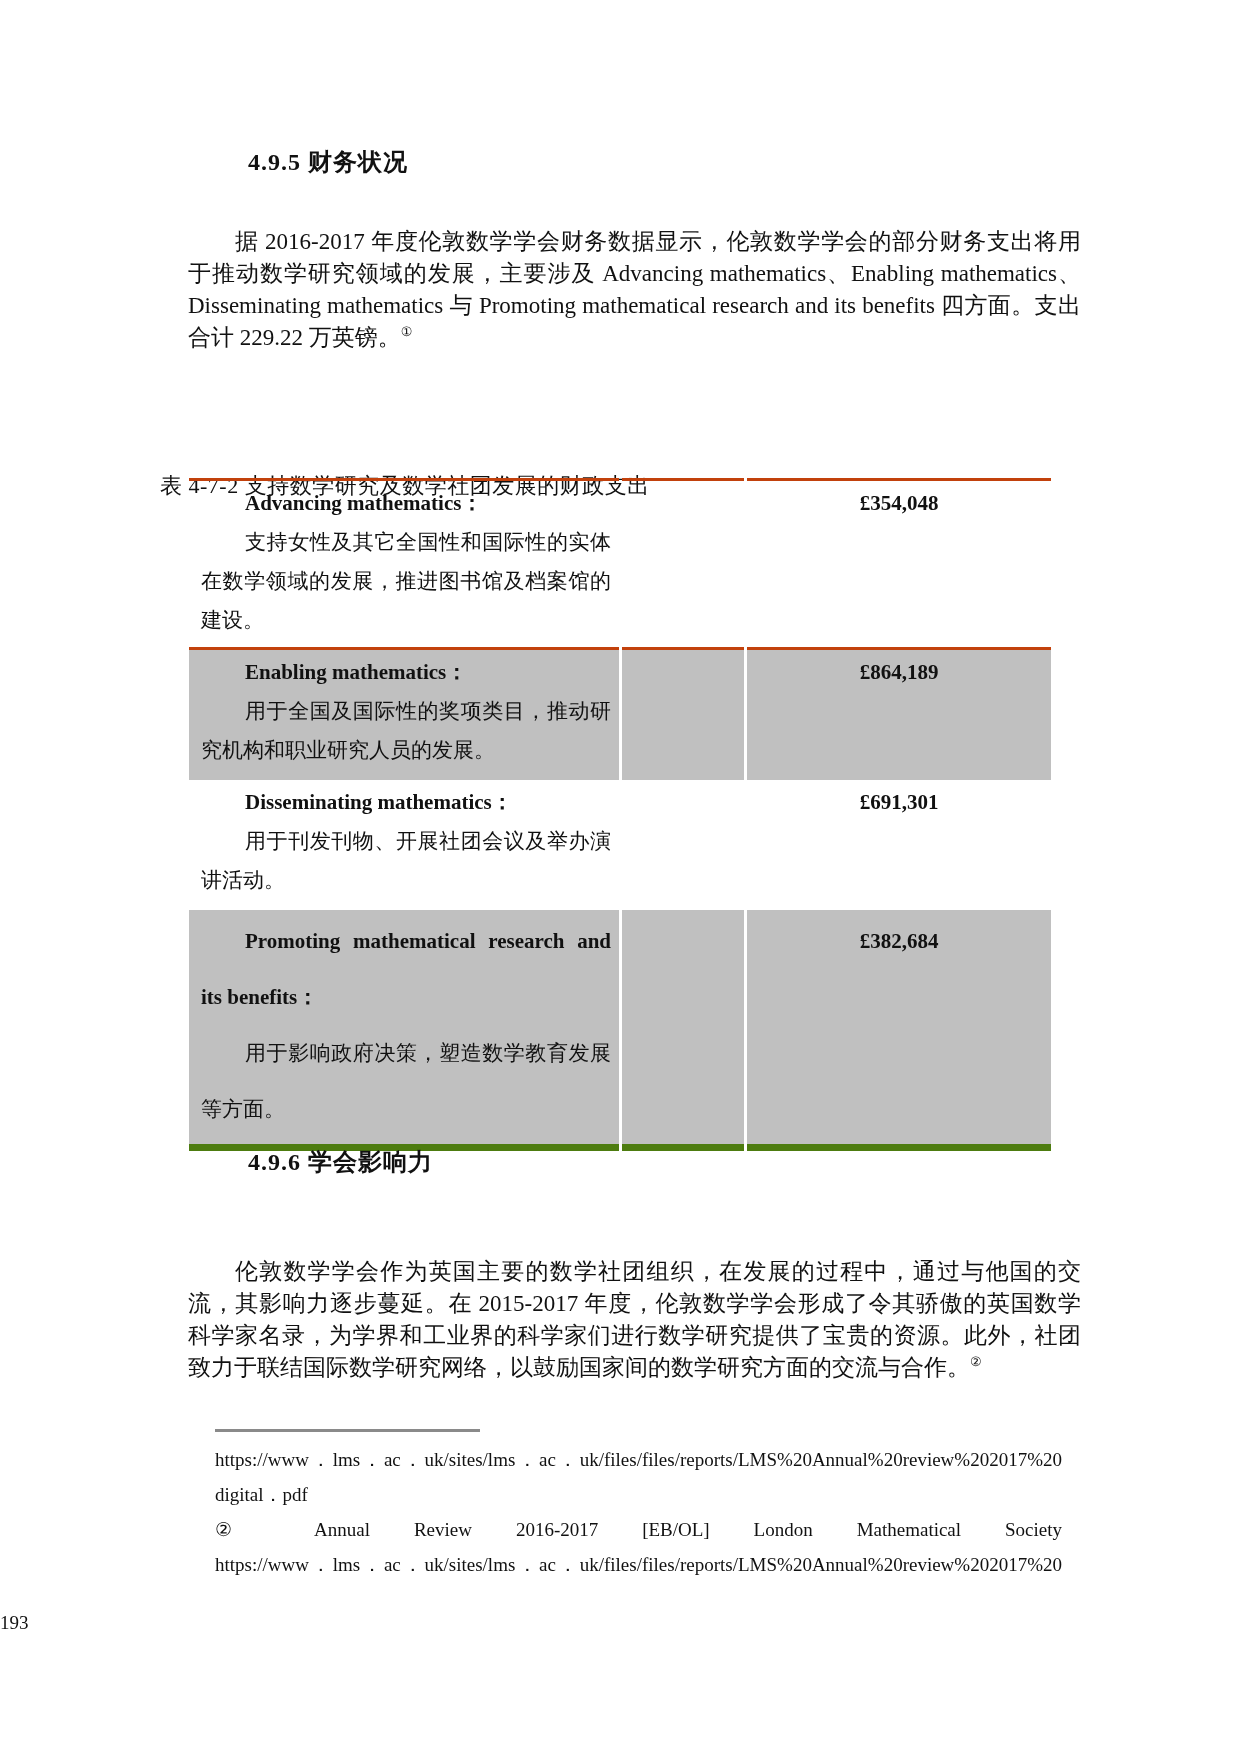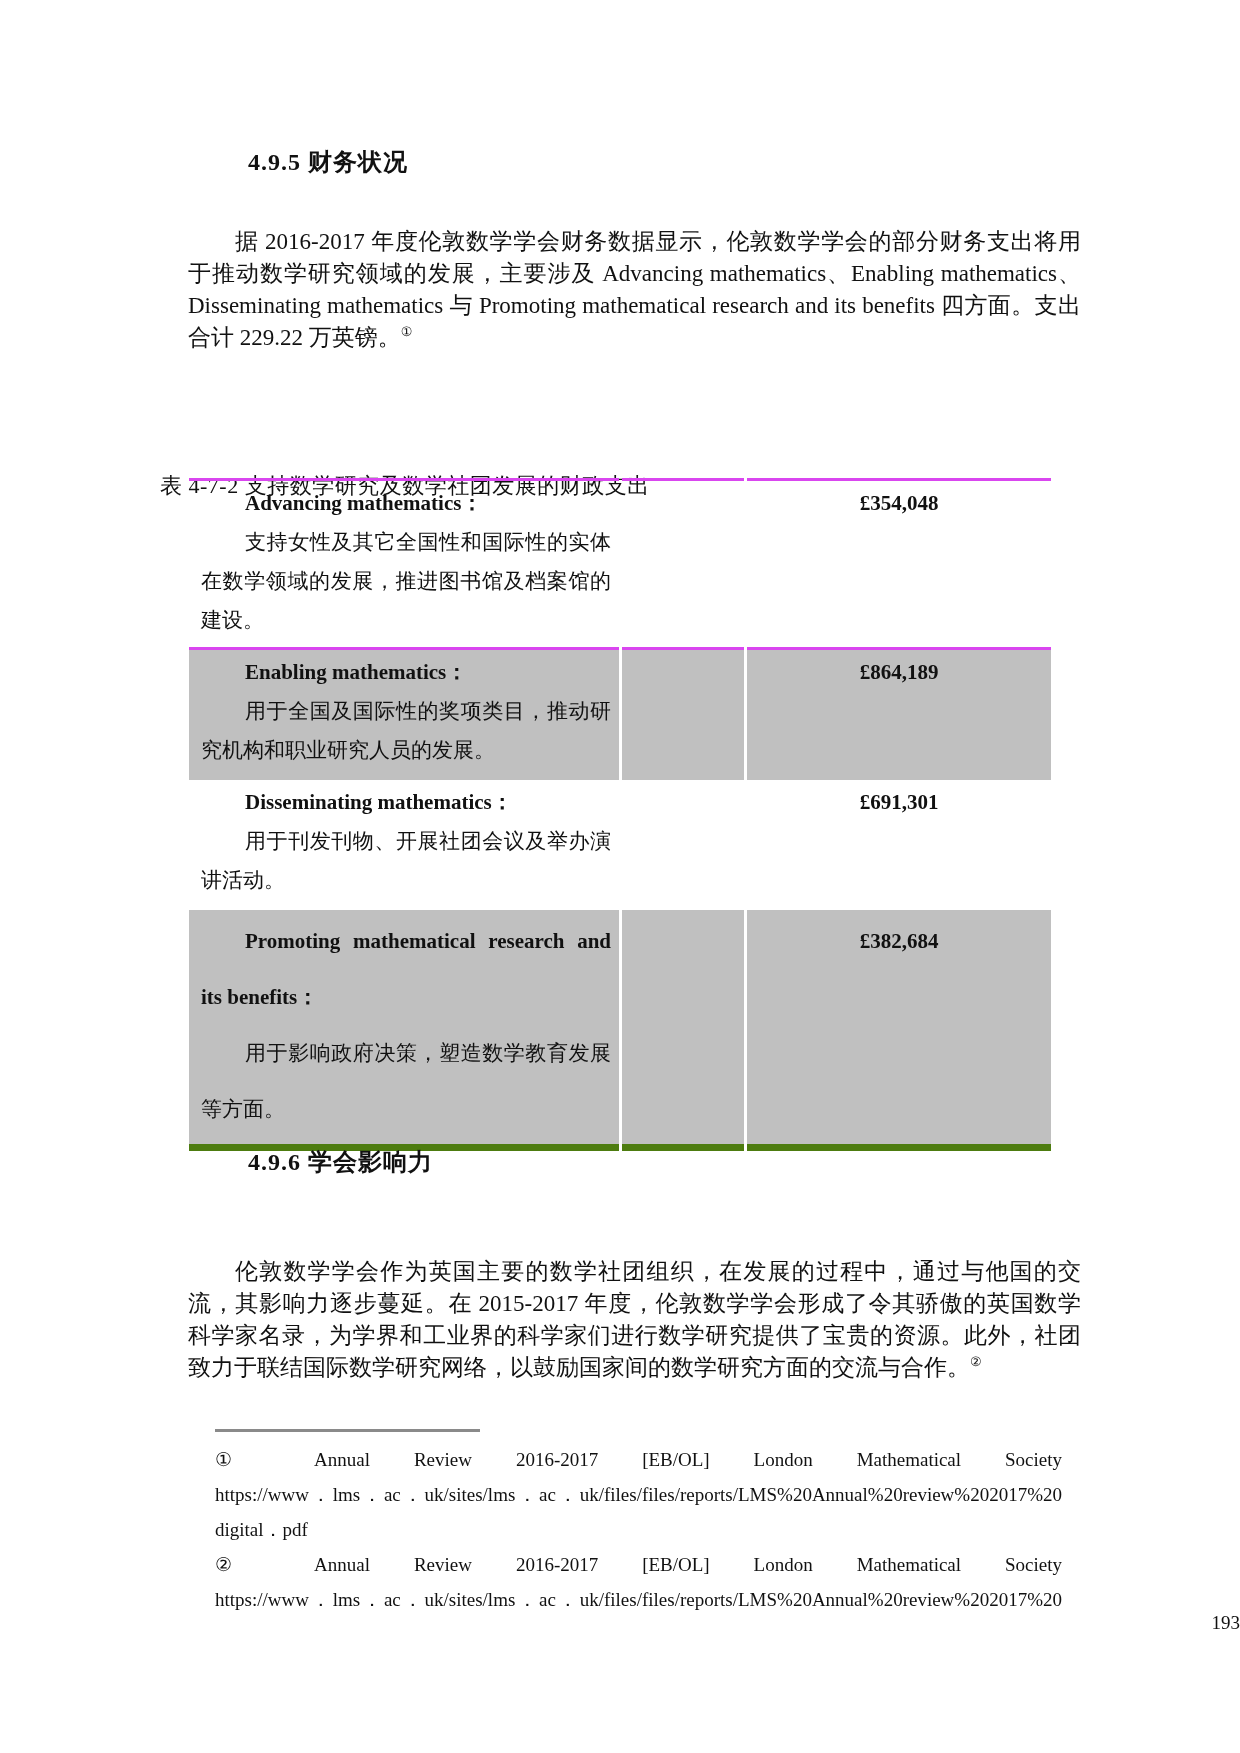--- a/index.html
+++ b/index.html
@@ -52,21 +52,21 @@
     border-collapse: separate;
     border-spacing: 3px 0;
     table-layout: fixed;
     font-size: 21px;
   }
   #finance-table td { vertical-align: top; padding: 0; }
   col.c1 { width: 430px; }
   col.c2 { width: 122px; }
   col.c3 { width: 304px; }
 
-  tr.bt td { border-top: 3px solid #d946ef; }
+  tr.bt td { border-top: 3px solid #c2410c; }
   tr.bb td { border-bottom: 7px solid #4d7c0f; }
   tr.shaded td { background: #c0c0c0; }
 
   tr.r123 { line-height: 39px; }
   tr.r4   { line-height: 56px; }
   tr.r1 td { height: 160px; }
   tr.r2 td, tr.r3 td { height: 124px; }
   tr.r4 td { height: 228px; }
 
   .cell-desc { padding: 3px 8px 3px 12px !important; }
@@ -82,21 +82,21 @@
   #footnotes {
     top: 1442px; left: 215px; width: 847px;
     font-size: 19px;
     line-height: 35px;
   }
   .fn-line { margin: 0; }
   .fn-just { text-align: justify; text-align-last: justify; }
 
   #page-number {
     top: 1612px; left: 0; width: 1240px;
-    text-align: right;
+    text-align: left;
     font-size: 19px;
   }
 </style>
 </head>
 <body>
 
 <div id="page">
 
   <div id="heading-1" class="abs heading">4.9.5 财务状况</div>
 
@@ -151,21 +151,20 @@
     </table>
 
   <div id="heading-2" class="abs heading">4.9.6 学会影响力</div>
 
   <p id="paragraph-2" class="abs para"><span>伦敦数学学会作为英国主要的数学社团组织，在发展的过程中，通过与他国的交流，其影响力逐步蔓延。在 2015-2017 年度，伦敦数学学会形成了令其骄傲的英国数学科学家名录，为学界和工业界的科学家们进行数学研究提供了宝贵的资源。此外，社团致力于联结国际数学研究网络，以鼓励国家间的数学研究方面的交流与合作。</span><sup class="fnref">②</sup></p>
 
   <div id="footnote-separator" class="abs"></div>
 
   <div id="footnotes" class="abs">
     <div>
-      <p class="fn-line fn-just">① Annual Review 2016-2017 [EB/OL] London Mathematical Society</p>
       <p class="fn-line fn-just">https://www．lms．ac．uk/sites/lms．ac．uk/files/files/reports/LMS%20Annual%20review%202017%20</p>
       <p class="fn-line">digital．pdf</p>
     </div>
     <div>
       <p class="fn-line fn-just">② Annual Review 2016-2017 [EB/OL] London Mathematical Society</p>
       <p class="fn-line fn-just">https://www．lms．ac．uk/sites/lms．ac．uk/files/files/reports/LMS%20Annual%20review%202017%20</p>
     </div>
   </div>
 
   <div id="page-number" class="abs">193</div>

